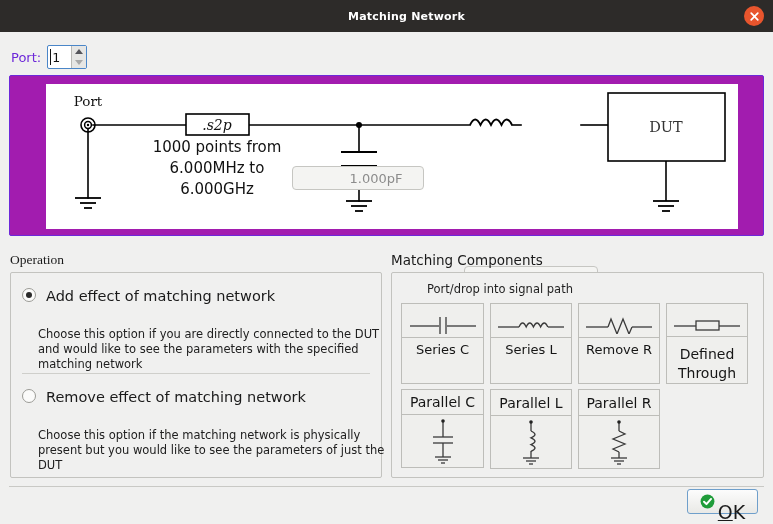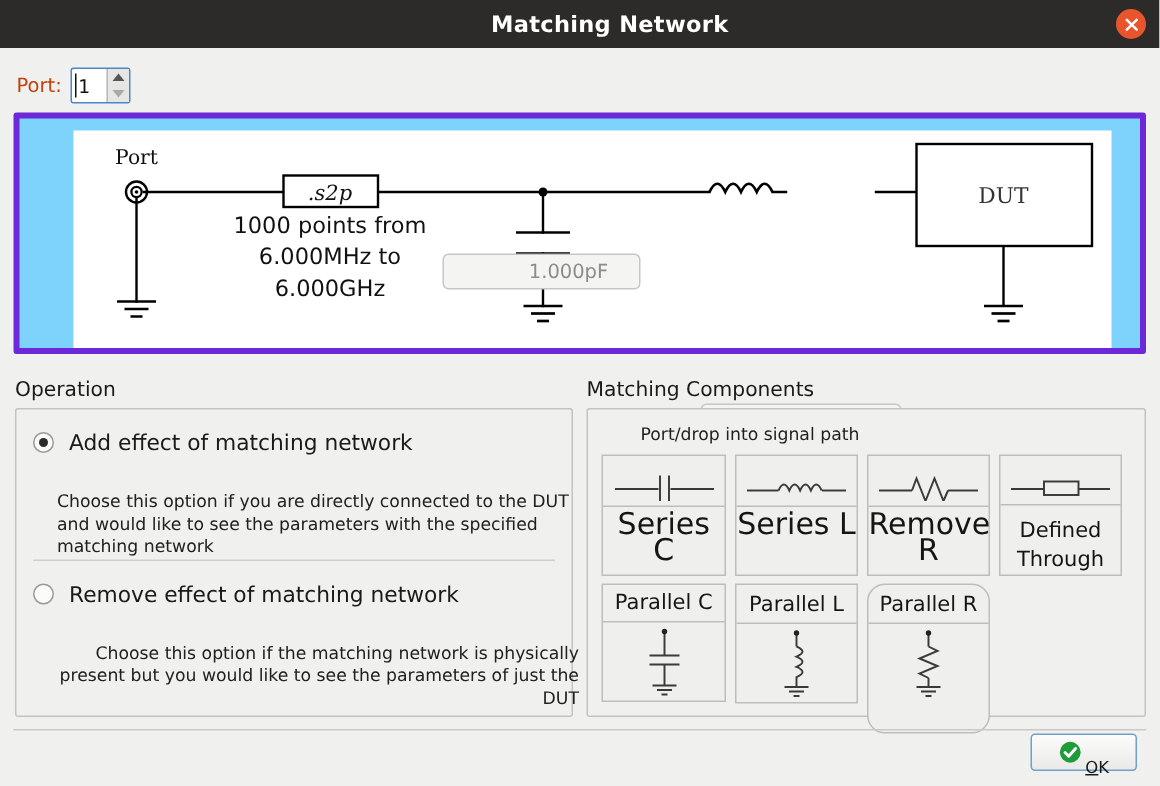--- a/index.html
+++ b/index.html
@@ -14,39 +14,39 @@
   }
   #app { position: relative; width: 773px; height: 524px; background: #f0f0ef; }
 
   
   .titlebar {
     position: absolute; left: 0; top: 0; width: 773px; height: 32px;
     background: #2d2b29;
     display: flex; align-items: center; justify-content: center;
   }
   .titlebar-text {
-    color: #ffffff; font-size: 15px; font-weight: bold;
+    color: #ffffff; font-size: 11px; font-weight: bold;
     letter-spacing: 0.2px;
     margin-left: 40px;
   }
   .close-btn {
     position: absolute; right: 9px; top: 6px;
     width: 20px; height: 20px; border-radius: 50%;
     background: #e8552d;
     display: flex; align-items: center; justify-content: center;
     cursor: pointer;
   }
   .close-btn svg { display: block; }
 
   
   .port-row {
     position: absolute; left: 11px; top: 45px;
     display: flex; align-items: center; gap: 6px;
   }
-  .port-label { font-size: 13px; color: #c2410c; }
+  .port-label { font-size: 13px; color: #6d28d9; }
   .spinbox {
     display: flex; align-items: stretch;
     height: 24px; width: 40px;
     border: 1px solid #4a86c8;
     background: #ffffff;
     border-radius: 2px;
   }
   .spin-value {
     flex: 1; display: flex; align-items: center;
     padding-left: 4px; font-size: 12.5px; color: #111;
@@ -67,21 +67,21 @@
   }
   .tri-up { width: 0; height: 0; border-left: 4px solid transparent;
             border-right: 4px solid transparent; border-bottom: 5px solid #55555a; }
   .tri-down { width: 0; height: 0; border-left: 4px solid transparent;
               border-right: 4px solid transparent; border-top: 5px solid #a8a8a8; }
 
   
   .circuit-frame {
     position: absolute; left: 9px; top: 75px;
     width: 755px; height: 161px;
-    border: 4px solid #6d28d9; background: #7dd3fc;
+    border: 1px solid #6d28d9; background: #a21caf;
     border-radius: 2px;
   }
   .circuit-canvas {
     position: absolute; left: 36px; top: 8px;
     width: 692px; height: 145px; background: #ffffff;
   }
   .circuit-canvas svg { display: block; }
 
   
   .val-box {
@@ -96,21 +96,21 @@
   #val-ind { left: 454px; top: 146px; width: 134px; height: 25px; margin-top: 44px; }
 
   
   .group-title {
     position: absolute; font-size: 13.5px; color: #1a1a1a;
   }
   .group-box {
     position: absolute; border: 1px solid #c3c3bf; background: #f0f0ef;
     border-radius: 2px;
   }
-  #op-title { left: 10px; top: 252px; }
+  #op-title { left: 10px; top: 252px; font-family: Liberation Serif, serif; }
   #op-box   { left: 10px; top: 272px; width: 372px; height: 206px; }
   #mc-title { left: 391px; top: 252px; }
   #mc-box   { left: 391px; top: 272px; width: 373px; height: 206px; }
 
   
   .radio-row {
     position: absolute; display: flex; align-items: flex-start; gap: 10px;
     cursor: pointer;
   }
   .radio {
@@ -122,77 +122,77 @@
   .radio .dot { width: 6px; height: 6px; border-radius: 50%; background: #2b2b2b; }
   .radio-label { font-size: 14.5px; color: #1a1a1a; }
   #radio-add    { left: 22px; top: 288px; }
   #radio-remove { left: 22px; top: 389px; }
   .radio-desc {
     position: absolute; font-size: 11.5px; line-height: 15px; color: #202020;
     width: 348px;
     margin-left: 16px;
   }
   #desc-add    { left: 22px; top: 327px; }
-  #desc-remove { left: 22px; top: 428px; text-align: right; }
+  #desc-remove { left: 22px; top: 428px; }
   .hr-sep {
     position: absolute; left: 22px; top: 373px; width: 348px; height: 1px;
     background: #cfcfcb;
   }
 
   
   .dnd-hint {
     position: absolute; left: 427px; top: 282px;
     font-size: 11.5px; color: #1f1f1f;
   }
   .tile {
     position: absolute; border: 1px solid #bdbdb9; background: #efefed;
     display: flex; flex-direction: column; cursor: grab;
   }
   .tile-sym {
     height: 34px; display: flex; align-items: center; justify-content: center;
     border-bottom: 1px solid #bdbdb9;
   }
   .tile-label {
-    text-align: center; font-size: 20px; color: #151515;
+    text-align: center; font-size: 13px; color: #151515;
     padding-top: 3px; line-height: 17px;
   }
   .tile-label.two { font-size: 14px; line-height: 19px; padding-top: 8px; }
   .tile-sym-bottom {
     flex: 1; display: flex; align-items: flex-start; justify-content: center;
     padding-top: 2px;
   }
   .tile-head {
     height: 26px; display: flex; align-items: center; justify-content: center;
     border-bottom: 1px solid #bdbdb9; font-size: 14px; color: #151515;
   }
 
   
   #tile-series-c { left: 401px; top: 303px; width: 83px; height: 81px; }
   #tile-series-l { left: 490px; top: 303px; width: 82px; height: 81px; }
   #tile-series-r { left: 578px; top: 303px; width: 82px; height: 81px; }
   #tile-defined  { left: 666px; top: 303px; width: 82px; height: 81px; }
   
   #tile-parallel-c { left: 401px; top: 389px; width: 83px; height: 79px; }
   #tile-parallel-l { left: 490px; top: 389px; width: 82px; height: 80px; }
-  #tile-parallel-r { left: 578px; top: 389px; width: 82px; height: 100px; border-radius: 12px; }
+  #tile-parallel-r { left: 578px; top: 389px; width: 82px; height: 80px; }
 
   
   .bottom-sep {
     position: absolute; left: 9px; top: 486px; width: 755px; height: 1px;
     background: #c9c9c5;
   }
   .ok-btn {
     position: absolute; left: 687px; top: 489px; width: 71px; height: 25px;
     border: 1px solid #6f9fcb; border-radius: 3px;
     background: linear-gradient(#fcfcfc, #e9e9e6);
     display: flex; align-items: center; justify-content: center; gap: 3px;
     cursor: pointer;
   }
   .ok-check { width: 15px; height: 15px; flex: none; }
-  .ok-text { font-size: 11px; color: #1a1a1a; margin-top: 20px; }
+  .ok-text { font-size: 19px; color: #1a1a1a; margin-top: 20px; }
   .ok-text u { text-decoration: underline; }
 </style>
 </head>
 <body>
 
 <div id="app">
 
   <div class="titlebar">
     <span class="titlebar-text">Matching Network</span>
     <div class="close-btn">

